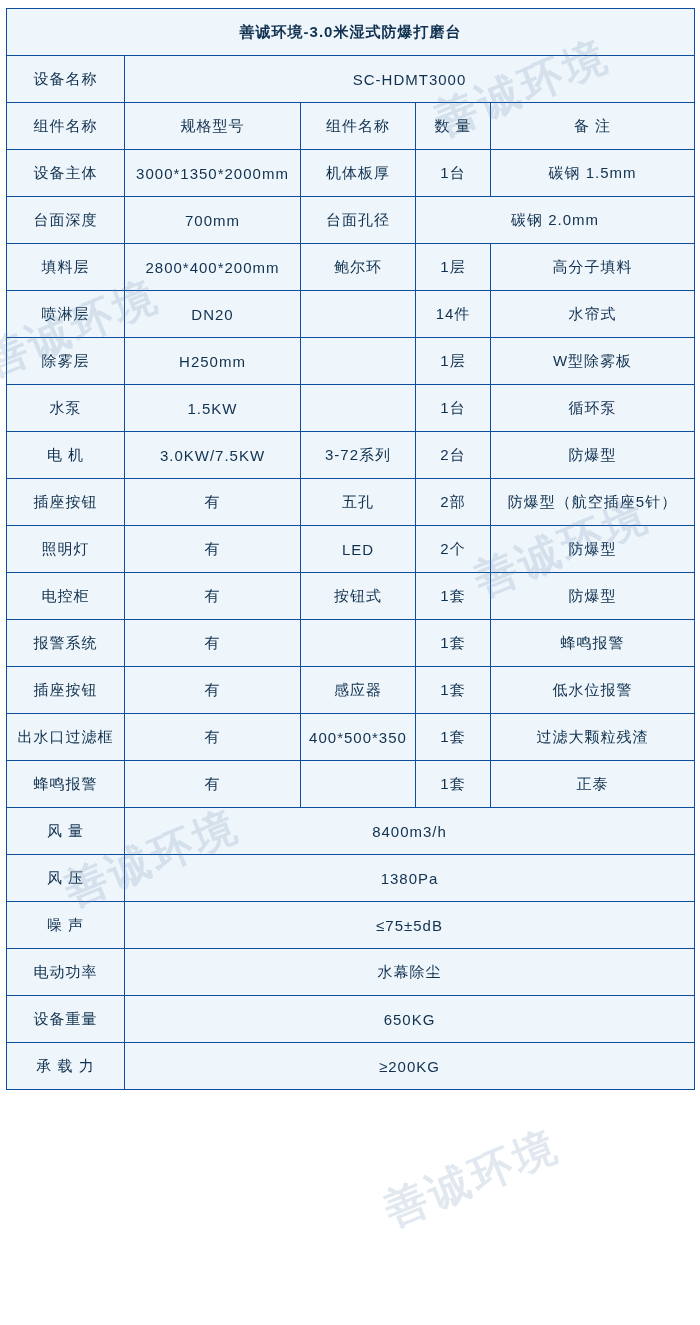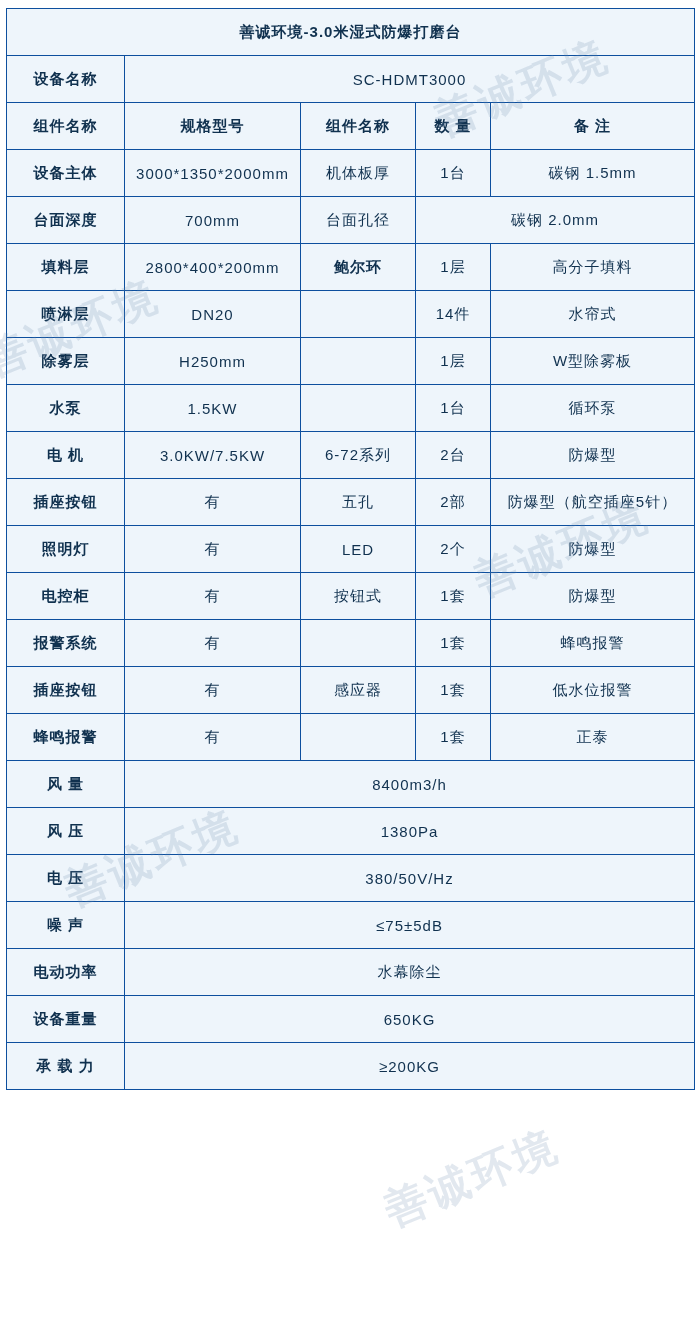--- a/index.html
+++ b/index.html
@@ -73,28 +73,28 @@
     font-size: 21px;
     font-weight: bold;
     height: 60px;
     letter-spacing: 3px;
   }
 
   
   td.lbl {
     background: #1b6cb5;
     color: #ffffff;
-    font-weight: bold;
+    font-weight: normal;
     font-size: 15.5px;
     letter-spacing: 2px;
   }
   td.hdr {
     background: #1b6cb5;
     color: #ffffff;
-    font-weight: bold;
+    font-weight: normal;
     font-size: 16px;
     letter-spacing: 2px;
   }
   td.val {
     font-size: 15px;
     color: #15324e;
   }
   td.val-mono {
     font-family: Liberation Sans, sans-serif;
     font-size: 15.5px;
@@ -174,21 +174,21 @@
         <tr>
           <td class="lbl">水泵</td>
           <td class="val val-mono">1.5KW</td>
           <td class="blank"></td>
           <td class="val val-mono">1台</td>
           <td class="val">循环泵</td>
         </tr>
         <tr>
           <td class="lbl">电 机</td>
           <td class="val val-mono">3.0KW/7.5KW</td>
-          <td class="val">6-72系列</td>
+          <td class="val">3-72系列</td>
           <td class="val val-mono">2台</td>
           <td class="val">防爆型</td>
         </tr>
         <tr>
           <td class="lbl">插座按钮</td>
           <td class="val val-mono">有</td>
           <td class="val">五孔</td>
           <td class="val val-mono">2部</td>
           <td class="val">防爆型（航空插座5针）</td>
         </tr>
@@ -214,39 +214,42 @@
           <td class="val">蜂鸣报警</td>
         </tr>
         <tr>
           <td class="lbl">插座按钮</td>
           <td class="val val-mono">有</td>
           <td class="val">感应器</td>
           <td class="val val-mono">1套</td>
           <td class="val">低水位报警</td>
         </tr>
         <tr>
+          <td class="lbl">出水口过滤框</td>
+          <td class="val val-mono">有</td>
+          <td class="val">400*500*350</td>
+          <td class="val val-mono">1套</td>
+          <td class="val">过滤大颗粒残渣</td>
+        </tr>
+        <tr>
           <td class="lbl">蜂鸣报警</td>
           <td class="val val-mono">有</td>
           <td class="blank"></td>
           <td class="val val-mono">1套</td>
           <td class="val">正泰</td>
         </tr>
         <tr>
           <td class="lbl">风 量</td>
           <td class="val val-mono" colspan="4">8400m3/h</td>
         </tr>
         <tr>
           <td class="lbl">风 压</td>
           <td class="val val-mono" colspan="4">1380Pa</td>
         </tr>
         <tr>
-          <td class="lbl">电 压</td>
-          <td class="val val-mono" colspan="4">380/50V/Hz</td>
-        </tr>
-        <tr>
           <td class="lbl">噪 声</td>
           <td class="val val-mono" colspan="4">≤75±5dB</td>
         </tr>
         <tr>
           <td class="lbl">电动功率</td>
           <td class="val val-mono" colspan="4">水幕除尘</td>
         </tr>
         <tr>
           <td class="lbl">设备重量</td>
           <td class="val val-mono" colspan="4">650KG</td>

